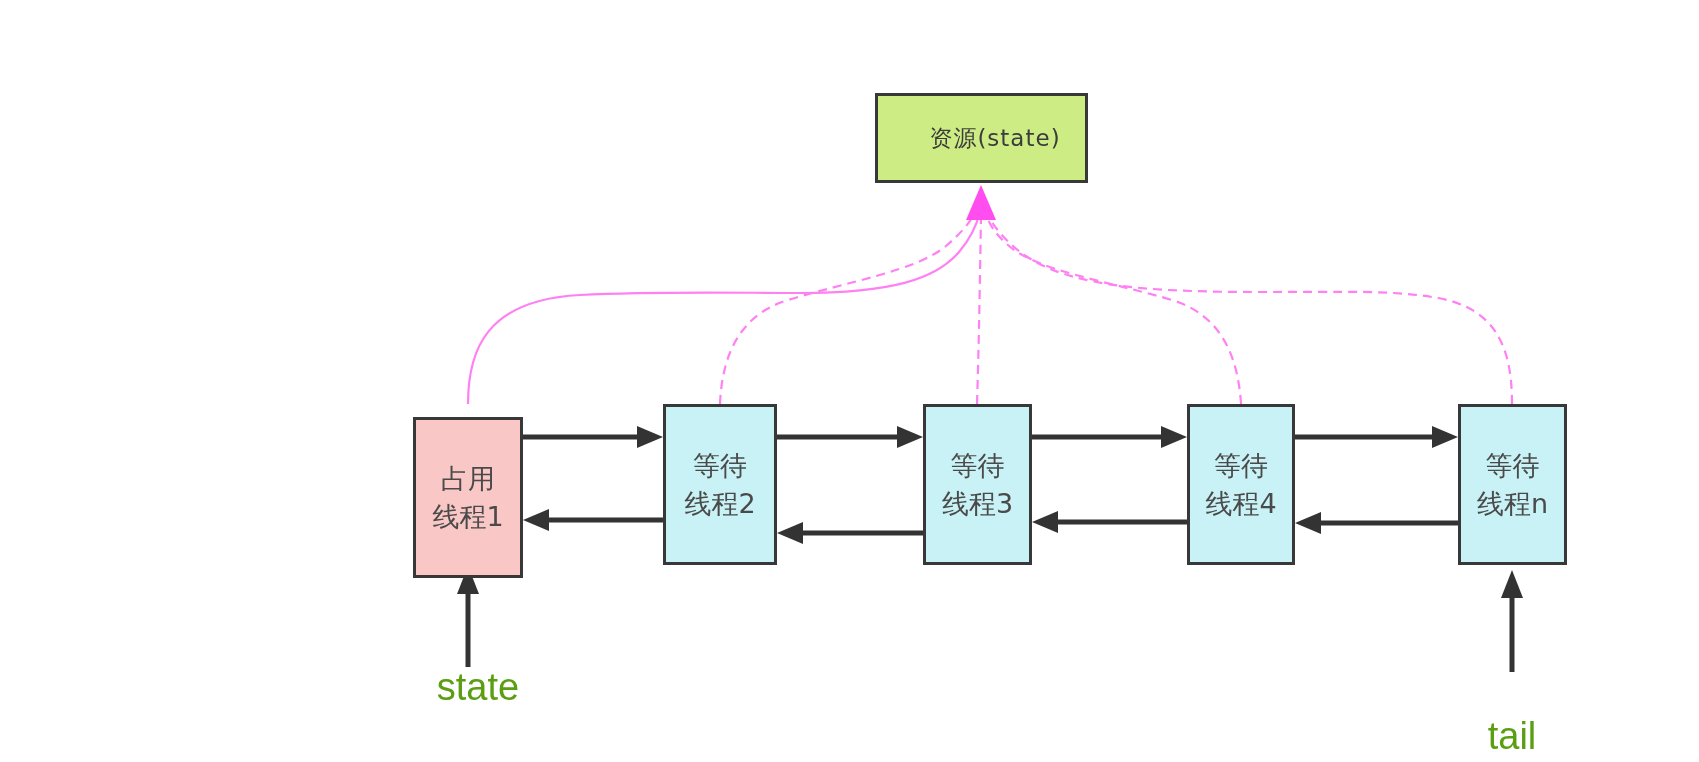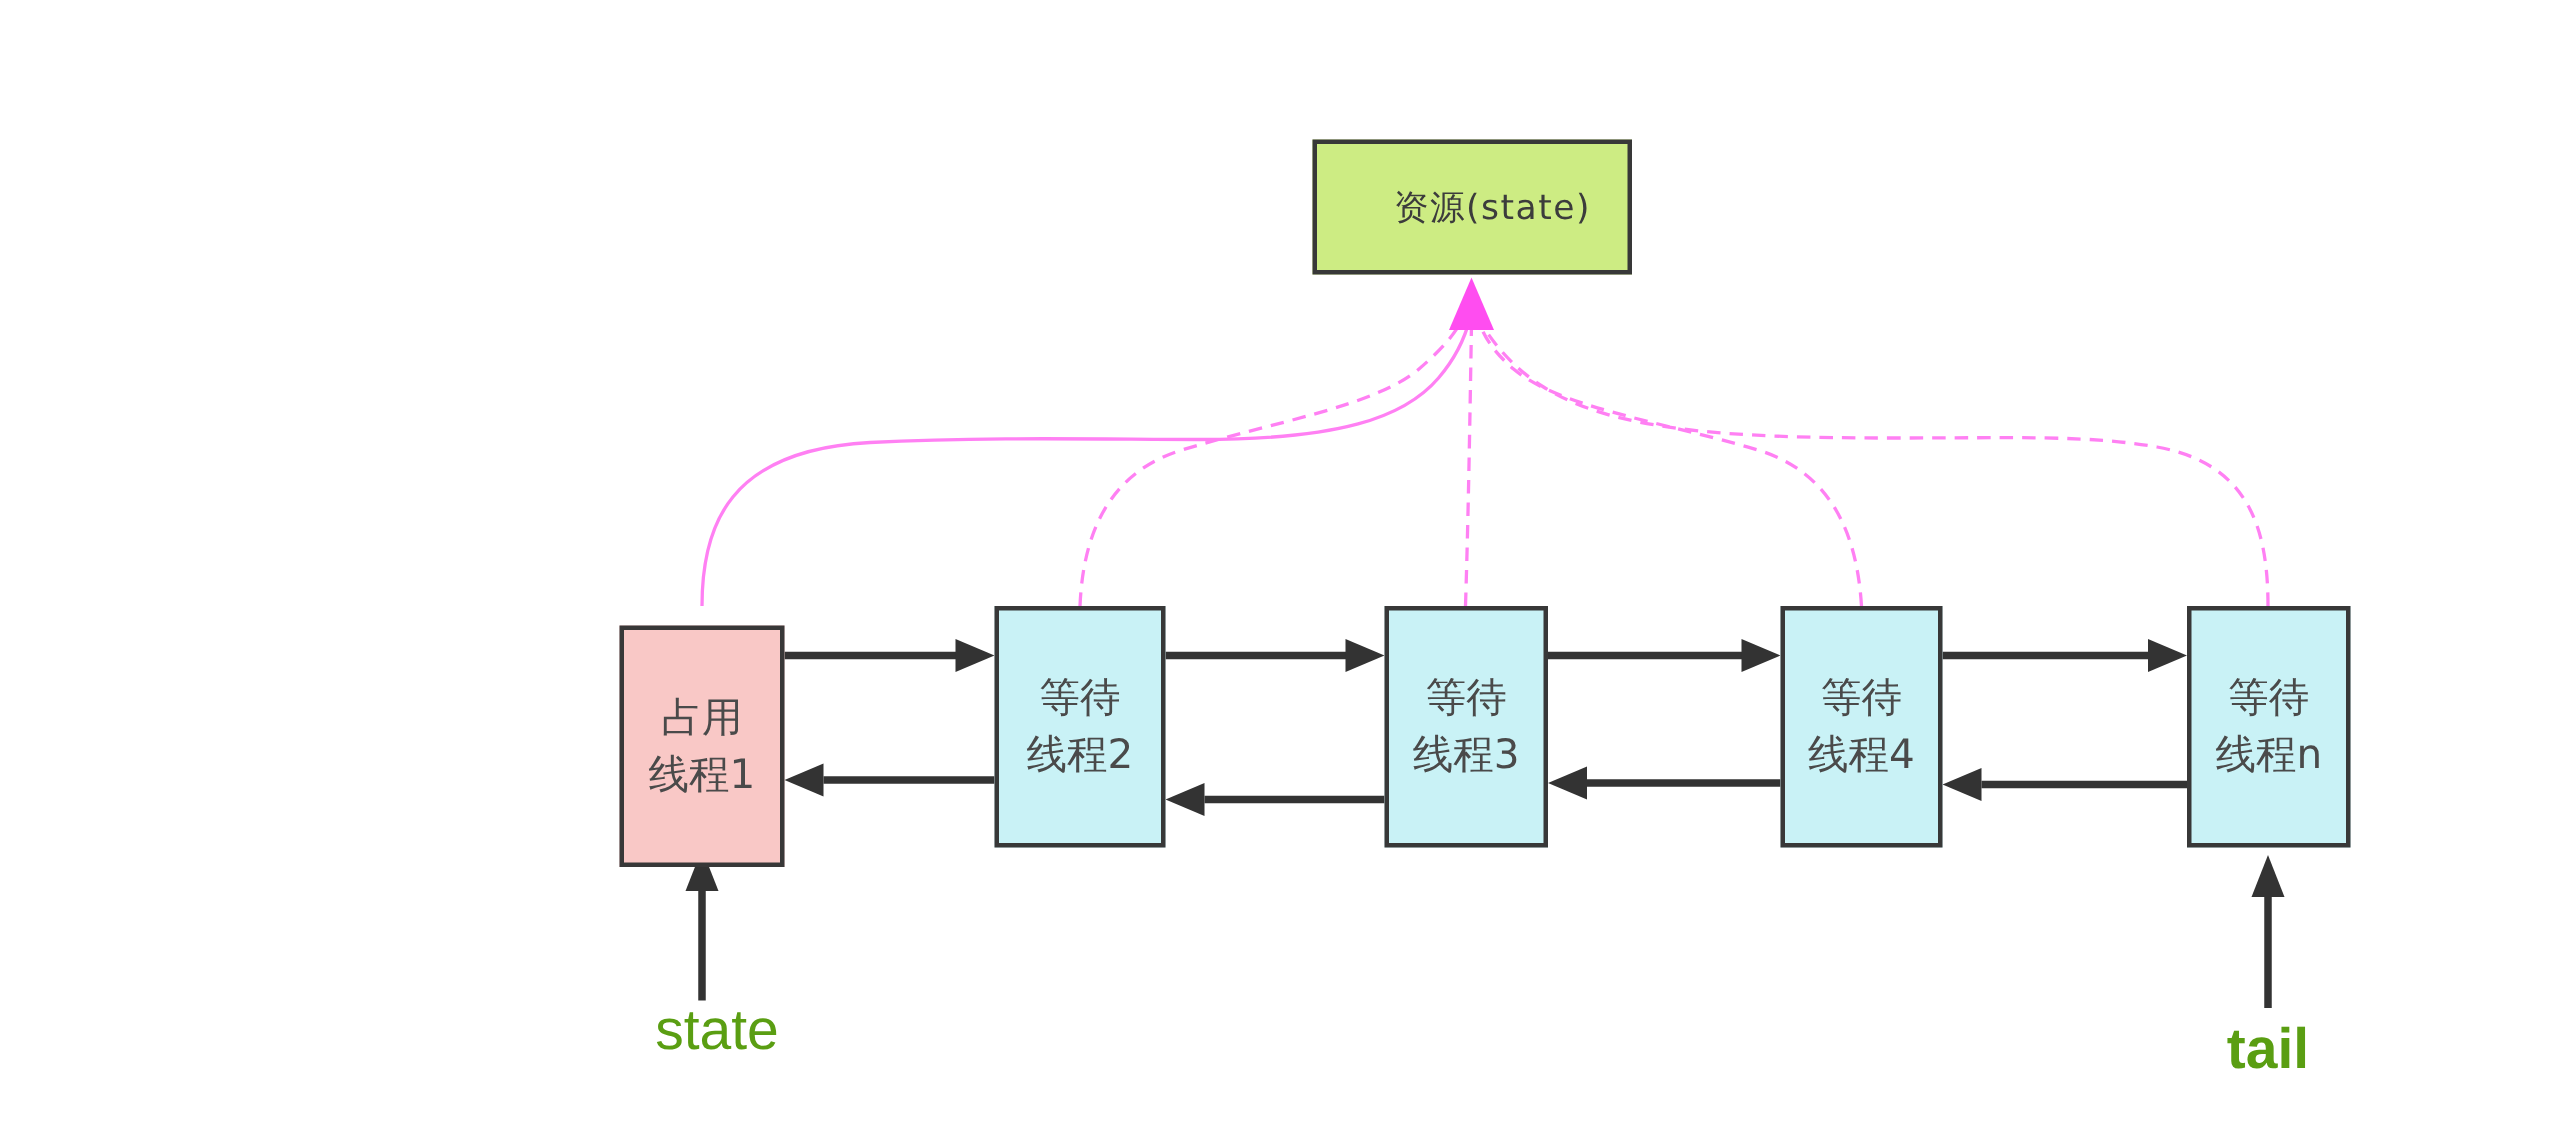--- a/index.html
+++ b/index.html
@@ -20,21 +20,21 @@
     font-size:23px;color:#3c3c3c;letter-spacing:1px;z-index:2;padding-left:27px;
   }
   #clh-label{
     position:absolute;left:57px;top:457px;font-size:34px;color:#3d3deb;white-space:nowrap;
   }
   .pointer-label{
     position:absolute;font-size:38px;color:#5a9e12;text-align:center;
     font-family:"Liberation Sans",sans-serif;
   }
   #head-label{left:408px;top:666px;width:140px;}
-  #tail-label{left:1447px;top:679px;width:130px;font-weight:bold;}
+  #tail-label{left:1447px;top:715px;width:130px;}
 </style>
 </head>
 <body>
 
 <div id="canvas">
 
   <svg id="connector-layer" viewBox="0 0 1699 762" xmlns="http://www.w3.org/2000/svg">
 
     <g fill="none" stroke="#ff80f3" stroke-width="2.2">
       <path d="M 468 404 C 468 350, 486 300, 580 295 C 660 291, 740 293, 800 293 C 892 293, 936 279, 959 252 C 971 238, 977 224, 980 212"></path>

